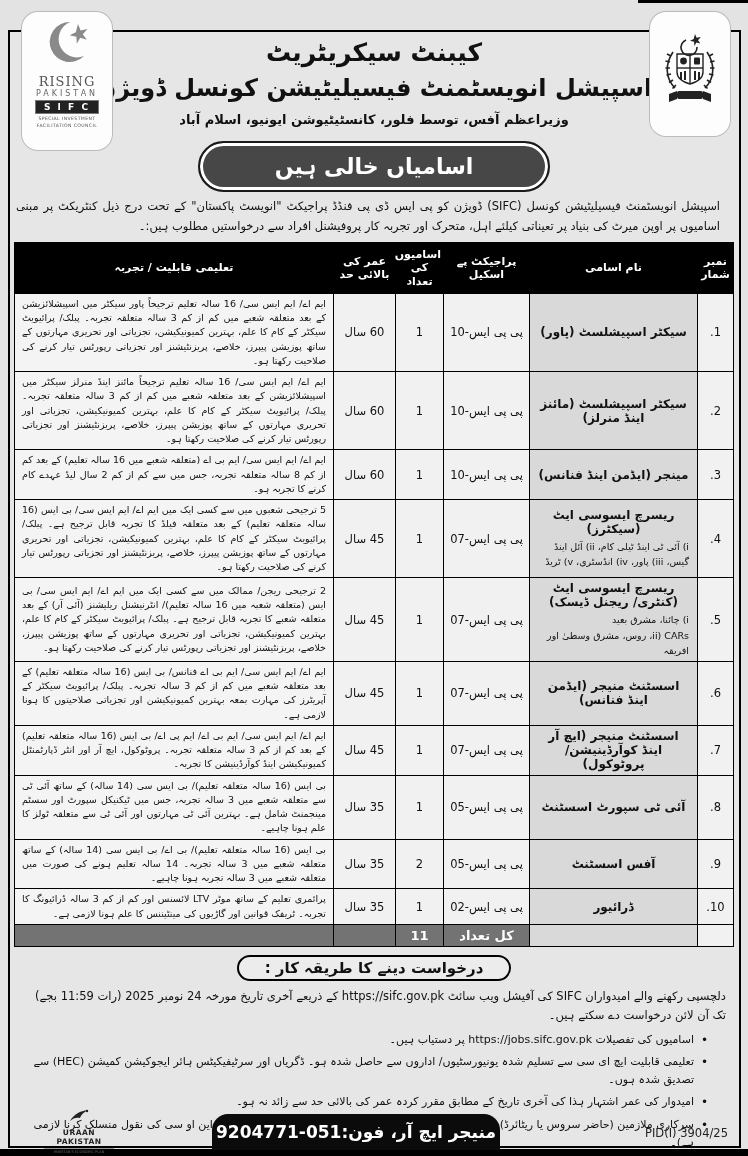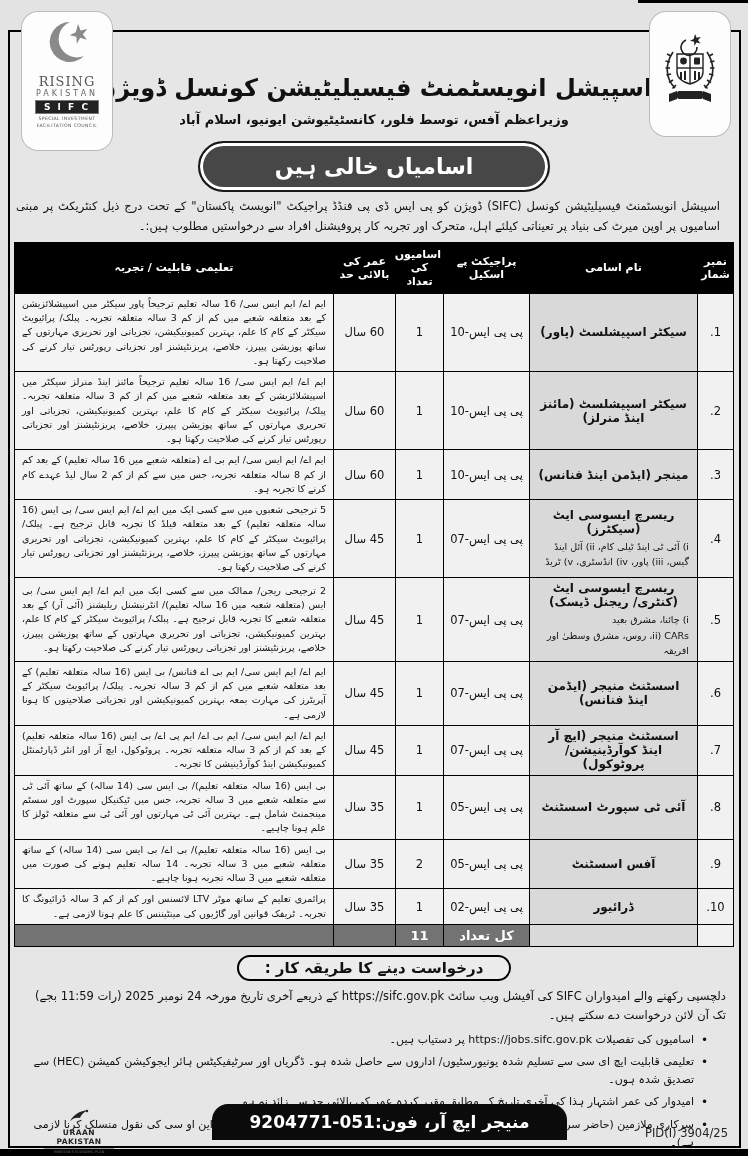--- a/index.html
+++ b/index.html
@@ -68,21 +68,21 @@
   ul.bullets li{
     position:relative;font-size:11px;line-height:1.65;text-align:right;
     padding:1px 14px 1px 0;margin-bottom:2px;
   }
   ul.bullets li::before{content:"•";position:absolute;right:0;top:1px;font-size:12px}
   
   .uraan{position:absolute;left:44px;bottom:2px;width:70px;text-align:center;z-index:6}
   .uraan .u-txt{font-size:7.5px;font-weight:bold;letter-spacing:.5px;line-height:1.3;color:#222}
   .uraan .u-sub{font-size:3.5px;color:#666;border-top:1px solid #999;margin-top:1px;padding-top:1px}
   .hr-banner{
-    position:absolute;left:212px;bottom:16px;width:355px;height:36px;
+    position:absolute;left:212px;bottom:6px;width:288px;height:36px;
     background:#0b0b0b;color:#fff;border-radius:16px 16px 0 0;
     display:flex;align-items:center;justify-content:center;
     font-size:17px;font-weight:bold;direction:rtl;z-index:6;
   }
   .pid{position:absolute;right:20px;bottom:16px;font-size:11.5px;color:#222;z-index:6}
   .bottom-bar{position:absolute;left:0;right:0;bottom:0;height:7px;background:#000;z-index:5}
   .top-edge{position:absolute;top:0;right:0;width:110px;height:3px;background:#000}
 </style>
 </head>
 <body>
@@ -136,20 +136,21 @@
         </g>
         <g>
           <path d="M10 66 l8 -3 v8 l-8 3 Z" fill="#222"></path>
           <path d="M52 66 l-8 -3 v8 l8 3 Z" fill="#222"></path>
           <rect x="18" y="63" width="26" height="8" rx="2" fill="#222"></rect>
         </g>
       </svg>
     </span>
   </div>
 
+  <div class="title-1">کیبنٹ سیکریٹریٹ</div>
   <div class="title-2">اسپیشل انویسٹمنٹ فیسیلیٹیشن کونسل ڈویژن</div>
   <div class="addr">وزیراعظم آفس، توسط فلور، کانسٹیٹیوشن ایونیو، اسلام آباد</div>
   <div class="vacancy-banner">اسامیاں خالی ہیں</div>
 
   <div class="content">
     <p class="intro">اسپیشل انویسٹمنٹ فیسیلیٹیشن کونسل (SIFC) ڈویژن کو پی ایس ڈی پی فنڈڈ پراجیکٹ "انویسٹ پاکستان" کے تحت درج ذیل کنٹریکٹ پر مبنی اسامیوں پر اوپن میرٹ کی بنیاد پر تعیناتی کیلئے اہل، متحرک اور تجربہ کار پروفیشنل افراد سے درخواستیں مطلوب ہیں:۔</p>
 
     <table class="positions">
       <colgroup>
         <col style="width:36px">

